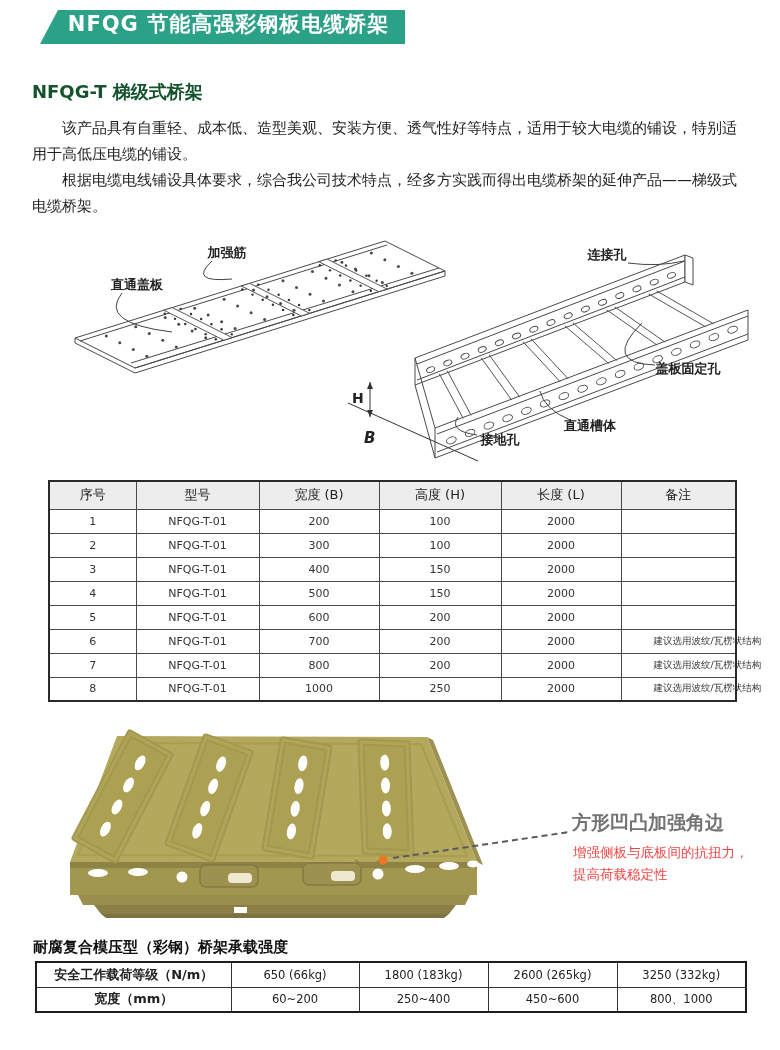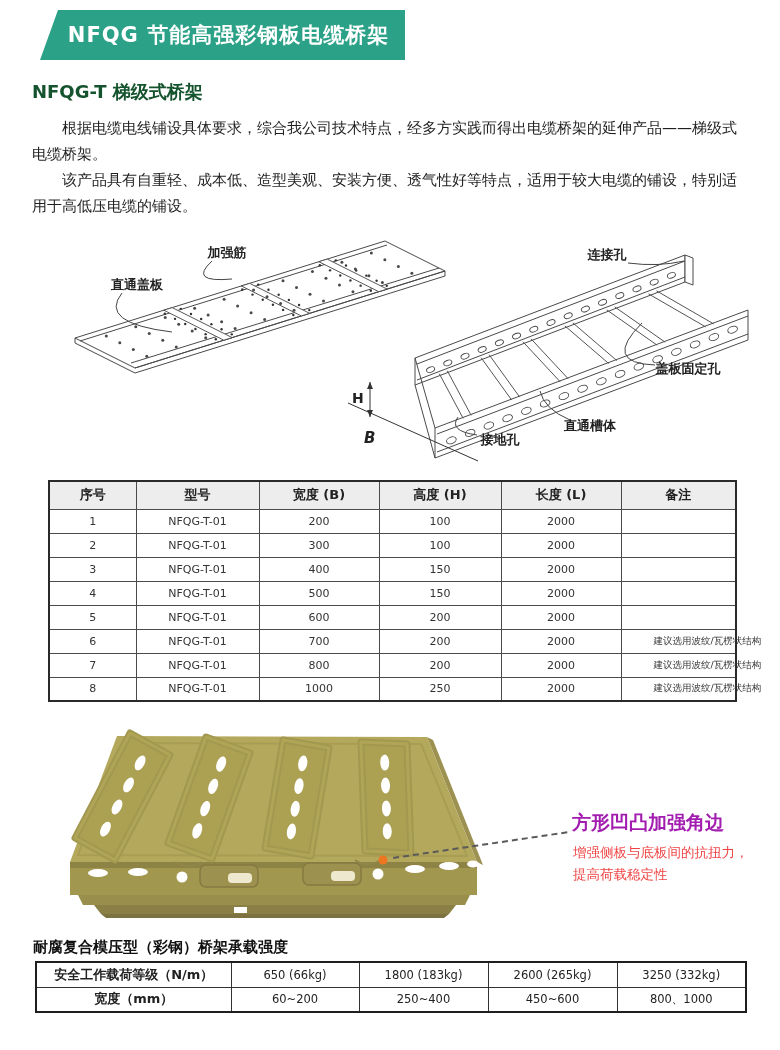--- a/index.html
+++ b/index.html
@@ -3,49 +3,49 @@
 <meta charset="utf-8">
 <style>
   * { margin:0; padding:0; box-sizing:border-box; }
   body { background:#fff; }
   .page {
     position:relative; width:780px; height:1050px; background:#ffffff;
     font-family:"DejaVu Sans","Liberation Sans",sans-serif; overflow:hidden; color:#222;
   }
   
   .banner {
-    position:absolute; left:40px; top:10px; width:365px; height:50px;
+    position:absolute; left:40px; top:10px; width:365px; height:34px;
     background:#2ba187; clip-path:polygon(18px 0,100% 0,100% 100%,0 100%);
-    color:#fff; display:flex; align-items:center; justify-content:center;
+    color:#fff; display:flex; justify-content:center;
     font-size:21px; font-weight:bold; letter-spacing:1px; padding-left:12px;
   }
   .doc-heading { position:absolute; left:32px; top:80px; font-size:18px; font-weight:bold; color:#14532d; }
   .intro { position:absolute; left:32px; top:115px; width:718px; font-size:15px; line-height:1.74; color:#1f1f1f; }
   .intro p { text-indent:2em; }
 
   .figure-wrap { position:absolute; left:30px; top:233px; width:745px; height:238px; }
   .figure-wrap svg text { font-family:"DejaVu Sans","Liberation Sans",sans-serif; fill:#222; }
 
   
   table.spec {
     position:absolute; left:48px; top:480px; width:687px;
     border-collapse:collapse; table-layout:fixed; border:2px solid #2a2a2a;
   }
-  .spec th { background:#ededed; font-weight:bold; font-size:13px; height:28px; border:1px solid #4a4a4a; color:#222; }
+  .spec th { background:#ededed; font-weight:normal; font-size:13px; height:28px; border:1px solid #4a4a4a; color:#222; }
   .spec td { font-size:11px; height:24px; text-align:center; border:1px solid #4a4a4a; color:#333; white-space:nowrap; }
   .spec td:nth-child(6) { font-size:9.5px;padding-left:32px; }
 
   
   .product-wrap { position:absolute; left:0; top:714px; width:780px; height:230px; }
   .product-svg { position:absolute; left:50px; top:0; }
   .callout-line {
     position:absolute; left:393px; top:143px; width:176px; height:0;
     border-top:2px dashed #5a5a5a; transform:rotate(-8.4deg); transform-origin:0 0;
   }
-  .callout-title { position:absolute; left:572px; top:96px; font-size:19px; font-weight:bold; color:#a21caf; }
+  .callout-title { position:absolute; left:572px; top:96px; font-size:19px; font-weight:bold; color:#737373; }
   .callout-desc { position:absolute; left:573px; top:128px; font-size:13.5px; line-height:1.6; color:#ef4444; }
 
   
   .load-title { position:absolute; left:33px; top:938px; font-size:15px; font-weight:bold; color:#111; }
   table.load {
     position:absolute; left:35px; top:961px; width:710px;
     border-collapse:collapse; table-layout:fixed; border:2px solid #1e1e1e;
   }
   .load td { font-size:11.5px; height:25px; text-align:center; border:1px solid #333; color:#222; white-space:nowrap; }
   .load td:first-child { font-size:13px; font-weight:bold; }
@@ -55,22 +55,22 @@
 
 <div class="page">
 
   <div class="banner">
     <span>NFQG 节能高强彩钢板电缆桥架</span>
   </div>
 
   <div class="doc-heading">NFQG-T 梯级式桥架</div>
 
   <div class="intro">
+    <p>该产品具有自重轻、成本低、造型美观、安装方便、透气性好等特点，适用于较大电缆的铺设，特别适用于高低压电缆的铺设。</p>
     <p>根据电缆电线铺设具体要求，综合我公司技术特点，经多方实践而得出电缆桥架的延伸产品——梯级式电缆桥架。</p>
-    <p>该产品具有自重轻、成本低、造型美观、安装方便、透气性好等特点，适用于较大电缆的铺设，特别适用于高低压电缆的铺设。</p>
   </div>
 
   <div class="figure-wrap">
     <svg width="745" height="238" viewBox="0 0 745 238">
 
       <g stroke="#4a4a4a" stroke-width="1" fill="none">
         <polygon points="45,105 355,8 415,38 105,135" fill="#fff"></polygon>
         <line x1="50" y1="108" x2="357" y2="12"></line>
         <line x1="101" y1="130" x2="409" y2="35"></line>
 

